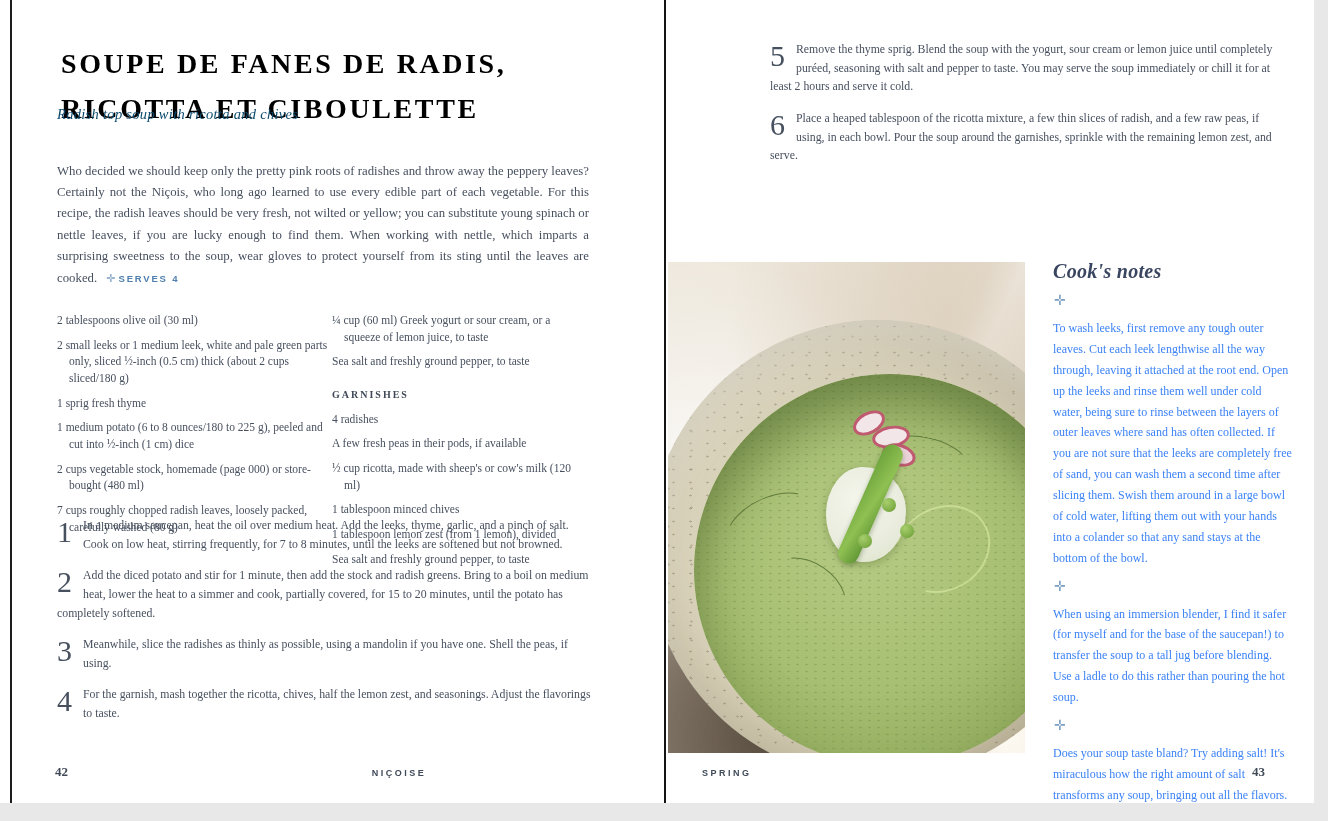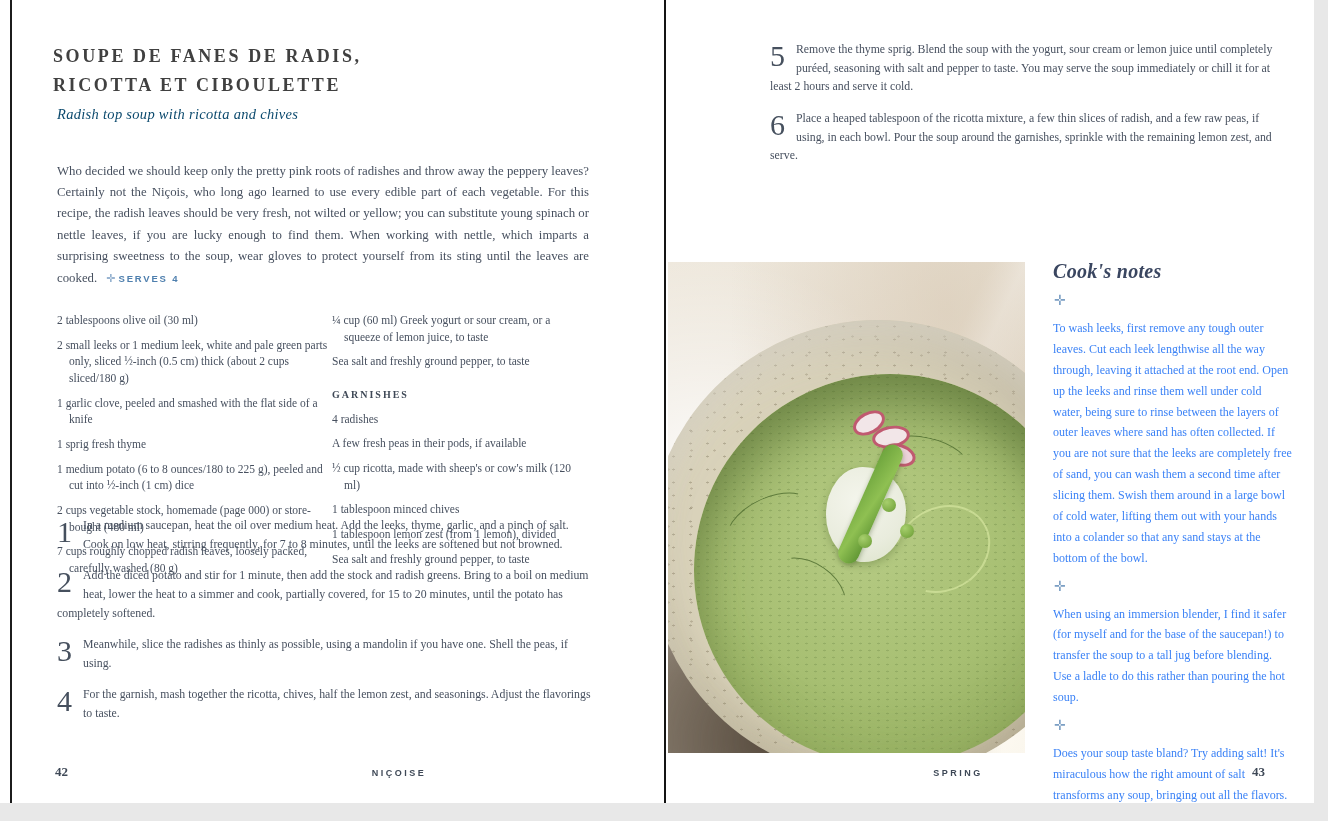--- a/index.html
+++ b/index.html
@@ -11,23 +11,23 @@
   }
   .abs{position:absolute;}
 
   
   .edge-line-left{left:10px;top:0;width:2px;height:803px;background:#1c1c1c;}
   .spine-line{left:664px;top:0;width:2px;height:803px;background:#141414;}
   .strip-right{left:1314px;top:0;width:14px;height:821px;background:#e8e8e8;}
   .strip-bottom{left:0;top:803px;width:1328px;height:18px;background:#e8e8e8;}
 
   
-  .title{left:53px;top:42px;width:560px;
-    font-size:18px;line-height:1.6;letter-spacing:2.6px;font-weight:bold;
-    color:#404040;}
+  .title{left:61px;top:42px;width:560px;
+    font-size:28px;line-height:1.6;letter-spacing:2.6px;font-weight:bold;
+    color:#000000;}
   .subtitle{left:57px;top:106px;width:520px;font-style:italic;font-size:14.5px;
     color:#0c4a6e;letter-spacing:.3px;}
   .intro{left:57px;top:161px;width:532px;font-size:12.8px;line-height:1.66;
     color:#47505f;text-align:justify;}
   .serves{white-space:nowrap;font-family:"Liberation Sans",sans-serif;}
   .serves .cross{color:#7b9fc4;font-size:11px;margin:0 3px 0 6px;}
   .serves .lbl{color:#4e7fae;font-weight:bold;font-size:9.5px;letter-spacing:1.8px;}
 
   .ing-col{font-size:11.5px;line-height:1.45;color:#47505f;}
   .ing-col-1{left:57px;top:304px;width:276px;}
@@ -42,21 +42,21 @@
   .step{clear:left;margin-bottom:13px;}
   .step-num{float:left;font-size:30px;line-height:.95;margin:2px 11px 0 0;
     color:#46505e;font-family:"Liberation Serif",serif;}
 
   .footer{top:766px;font-family:"Liberation Sans",sans-serif;}
   .pageno{font-size:13px;font-weight:bold;color:#3f4957;font-family:"Liberation Serif",serif;}
   .pn-left{left:55px;top:764px;}
   .pn-right{left:1252px;top:764px;}
   .running{font-size:9px;font-weight:bold;letter-spacing:2.5px;color:#3f4957;}
   .run-left{left:12px;top:768px;width:774px;text-align:center;}
-  .run-right{left:682px;top:768px;width:552px;text-align:center;}
+  .run-right{left:702px;top:768px;width:552px;text-align:left;}
 
   
   .notes{left:1053px;top:260px;width:240px;}
   .notes-title{margin:0 0 2px 0;font-style:italic;font-weight:bold;font-size:20px;
     color:#3a4660;letter-spacing:.3px;}
   .note-cross{color:#7b9fc4;font-size:14px;margin:9px 0 9px 1px;}
   .note-text{font-size:12px;line-height:1.74;color:#3b82f6;margin:0;}
 
   
   .photo{left:668px;top:262px;width:357px;height:491px;overflow:hidden;}
@@ -128,21 +128,20 @@
   <span>Who decided we should keep only the pretty pink roots of radishes and throw away the peppery leaves? Certainly not the Niçois, who long ago learned to use every edible part of each vegetable. For this recipe, the radish leaves should be very fresh, not wilted or yellow; you can substitute young spinach or nettle leaves, if you are lucky enough to find them. When working with nettle, which imparts a surprising sweetness to the soup, wear gloves to protect yourself from its sting until the leaves are cooked.</span>
   <span class="serves"><span class="cross">✛</span><span class="lbl">SERVES 4</span></span>
 </div>
 
 <div class="abs ing-col ing-col-1">
 
     <p class="ing">2 tablespoons olive oil (30 ml)</p>
 
     <p class="ing">2 small leeks or 1 medium leek, white and pale green parts only, sliced ½-inch (0.5 cm) thick (about 2 cups sliced/180 g)</p>
 
-    <p class="ing">1 garlic clove, peeled and smashed with the flat side of a knife</p>
 
     <p class="ing">1 sprig fresh thyme</p>
 
     <p class="ing">1 medium potato (6 to 8 ounces/180 to 225 g), peeled and cut into ½-inch (1 cm) dice</p>
 
     <p class="ing">2 cups vegetable stock, homemade (page 000) or store-bought (480 ml)</p>
 
     <p class="ing">7 cups roughly chopped radish leaves, loosely packed, carefully washed (80 g)</p>
   </div>
 

